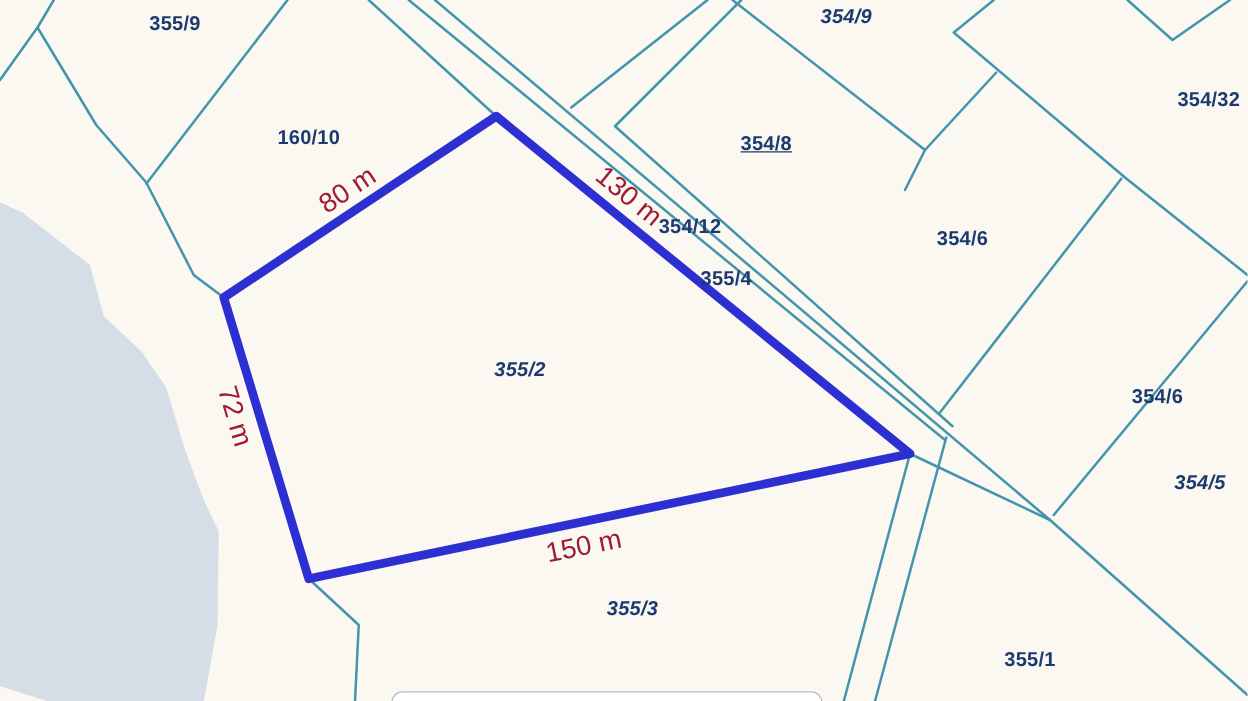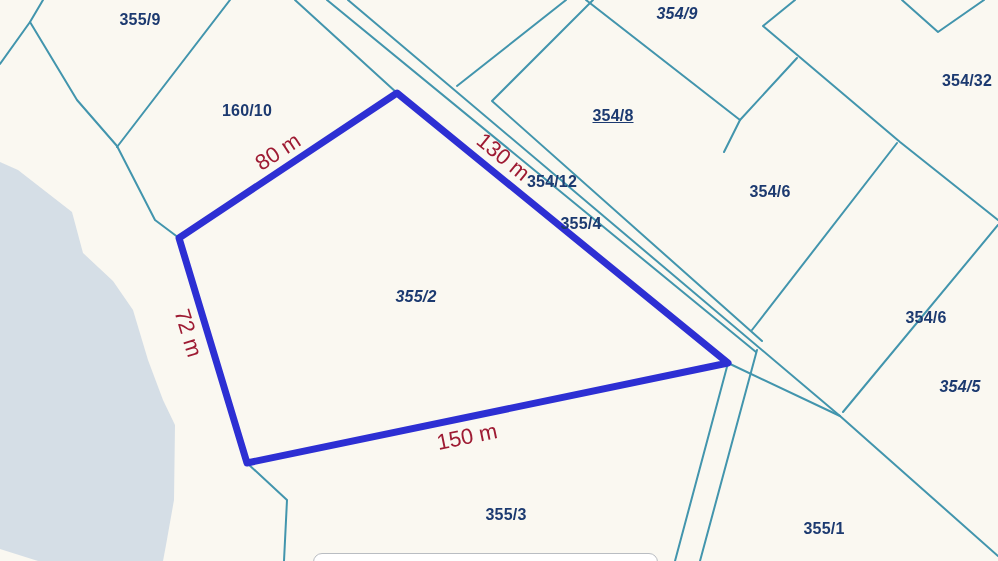--- a/index.html
+++ b/index.html
@@ -75,21 +75,21 @@
       <div class="parcel-label" style="left: 247px; top: 111px;">160/10</div>
       <div class="parcel-label" style="left: 677px; top: 14px; font-style: italic;">354/9</div>
       <div class="parcel-label" style="left: 613px; top: 116px; text-decoration: underline;">354/8</div>
       <div class="parcel-label" style="left: 552px; top: 182px;">354/12</div>
       <div class="parcel-label" style="left: 581px; top: 224px;">355/4</div>
       <div class="parcel-label" style="left: 770px; top: 192px;">354/6</div>
       <div class="parcel-label" style="left: 967px; top: 81px;">354/32</div>
       <div class="parcel-label" style="left: 926px; top: 278px; margin-top: 40px;">354/6</div>
       <div class="parcel-label" style="left: 960px; top: 387px; font-style: italic;">354/5</div>
       <div class="parcel-label" style="left: 416px; top: 297px; font-style: italic;">355/2</div>
-      <div class="parcel-label" style="left: 506px; top: 515px;">355/3</div>
+      <div class="parcel-label" style="left: 506px; top: 488px; font-style: italic;">355/3</div>
       <div class="parcel-label" style="left: 824px; top: 529px;">355/1</div>
     </div>
 
   <div id="measures-layer">
       <div class="measure-label" style="left: 278px; top: 152px; transform: translate(-50%, -50%) rotate(-33.5deg);">80 m</div>
       <div class="measure-label" style="left: 503px; top: 157px; transform: translate(-50%, -50%) rotate(39.3deg);">130 m</div>
       <div class="measure-label" style="left: 188px; top: 333px; transform: translate(-50%, -50%) rotate(73deg);">72 m</div>
       <div class="measure-label" style="left: 467px; top: 437px; transform: translate(-50%, -50%) rotate(-11.6deg);">150 m</div>
     </div>
 

